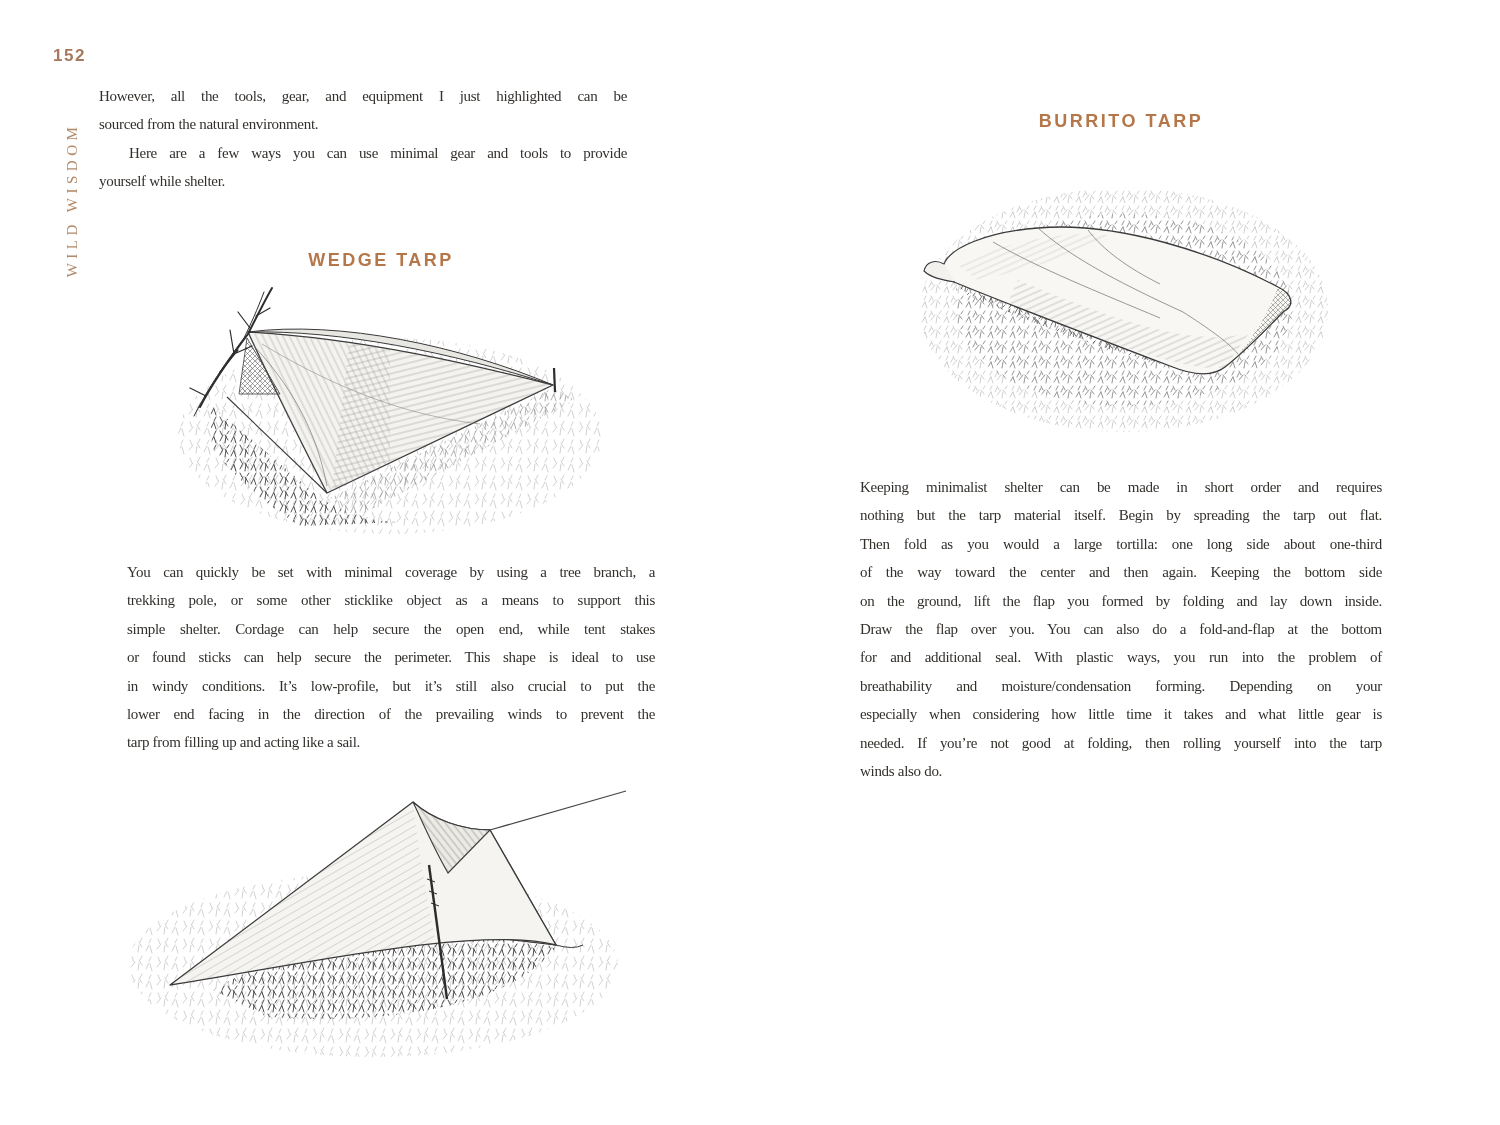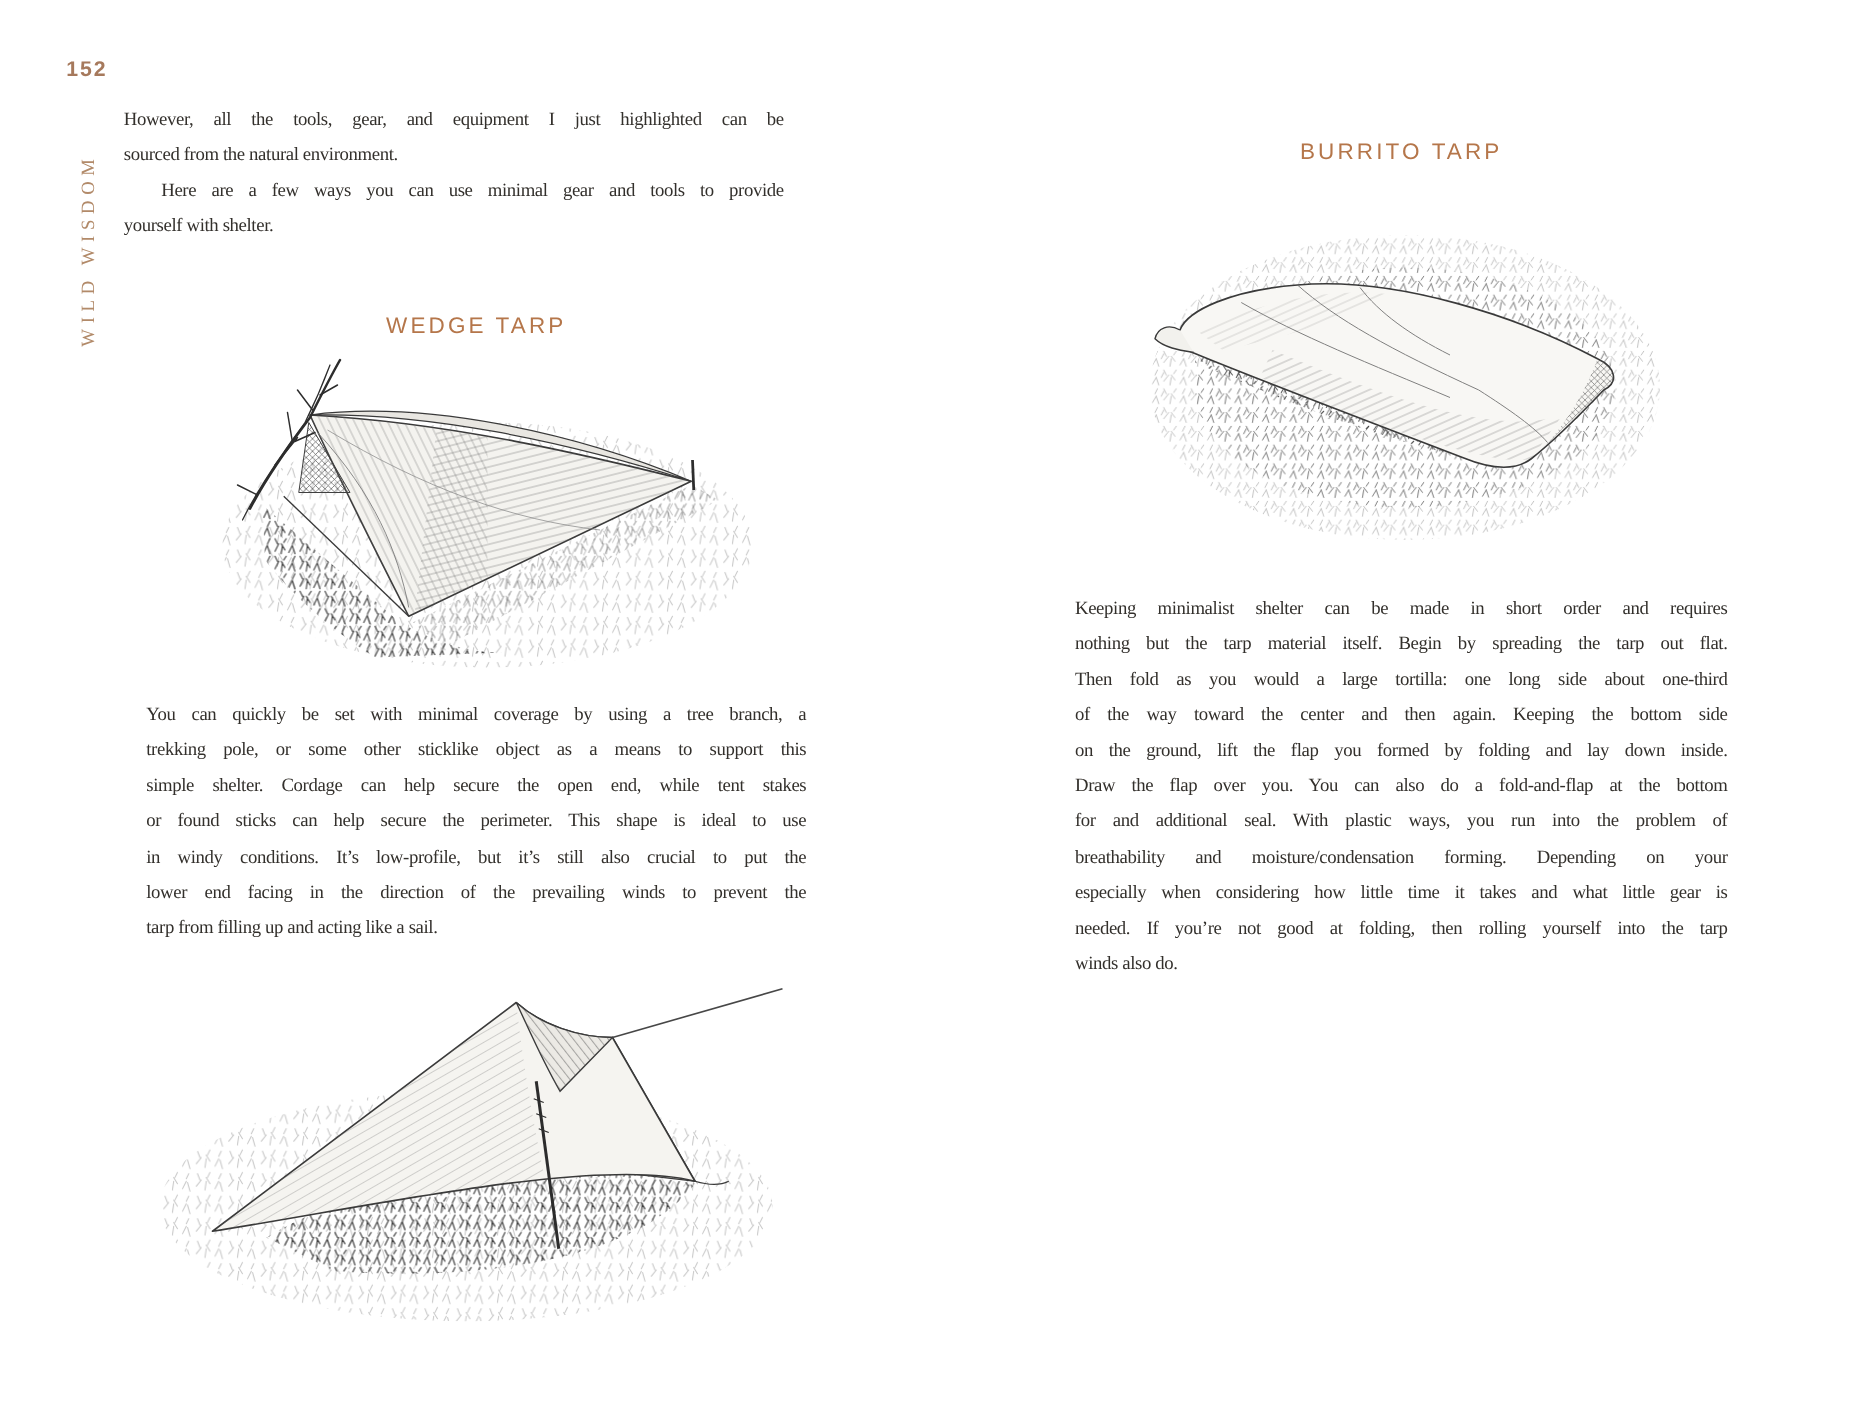--- a/index.html
+++ b/index.html
@@ -11,21 +11,21 @@
     position:absolute;font-family:"Liberation Sans",sans-serif;font-weight:bold;
     font-size:17px;letter-spacing:1.5px;color:var(--folio,#a6795c);
   }
   .margin-label{
     position:absolute;font-family:"Liberation Serif",serif;font-size:15px;
     letter-spacing:4.5px;color:var(--margin_label,#b28a69);white-space:nowrap;
   }
   .label-left{left:72px;top:200px;transform:translate(-50%,-50%) rotate(-90deg);}
   .label-right{left:1438px;top:188px;transform:translate(-50%,-50%) rotate(90deg);}
   .heading{
-    position:absolute;font-family:"Liberation Sans",sans-serif;font-weight:normal;
+    position:absolute;font-family:"Liberation Sans",sans-serif;font-weight:bold;
     font-size:18px;letter-spacing:2.5px;color:var(--accent_heading,#b5764a);text-align:center;
   }
   .textblock{position:absolute;font-size:15px;letter-spacing:-0.3px;}
   .tline{height:28.4px;line-height:28.4px;text-align:justify;text-align-last:justify;}
   .tline-last{text-align:center;text-align-last:left;}
   .para-indent .tline:first-child{text-indent:30px;}
   .illus{position:absolute;}
 </style>
 </head>
 <body>
@@ -36,21 +36,21 @@
 
   <div class="margin-label label-left">WILD WISDOM</div>
 
   <div class="textblock" style="left:99px;top:82px;width:528px">
     <div class="para">
         <div class="tline">However, all the tools, gear, and equipment I just highlighted can be</div>
         <div class="tline tline-last">sourced from the natural environment.</div>
       </div>
     <div class="para para-indent">
         <div class="tline">Here are a few ways you can use minimal gear and tools to provide</div>
-        <div class="tline tline-last">yourself with shelter.</div>
+        <div class="tline tline-last">yourself while shelter.</div>
       </div>
   </div>
 
   <div class="heading" style="left:117px;top:250px;width:528px">WEDGE TARP</div>
 
   <svg class="illus" style="left:150px;top:276px" width="470" height="280" viewBox="0 0 470 280">
     <defs>
       <pattern id="g1grass" width="26" height="18" patternUnits="userSpaceOnUse">
         <g stroke="#8a8a8a" stroke-width="0.8" stroke-linecap="round" fill="none">
           <path d="M2 14l3-6M8 16l-2-7M13 12l4-5M20 15l1-7M24 10l-3-5M5 6l2-4M16 7l-2-5M22 5l2-4"></path>
@@ -92,21 +92,21 @@
     </g>
     <path d="M89 118 L97 62 L130 118 Z" fill="url(#g1x)" stroke="#3f3f3f" stroke-width="0.8"></path>
     <g stroke="#2d2d2d" fill="none" stroke-linecap="round">
       <path d="M50 131 C62 108 80 82 98 58 C106 42 114 26 122 12" stroke-width="2"></path>
       <path d="M44 140 C58 112 76 86 94 62 C100 50 108 32 114 16" stroke-width="1"></path>
       <path d="M70 96 L88 74 M84 78 L80 54 M84 78 L102 70 M100 52 L88 36 M106 40 L120 32 M56 120 L40 112" stroke-width="1.2"></path>
     </g>
     <path d="M404 92 L405 116" stroke="#2d2d2d" stroke-width="2.2"></path>
   </svg>
 
-  <div class="textblock" style="left:117px;top:558px;width:528px">
+  <div class="textblock" style="left:127px;top:558px;width:528px">
     <div class="para">
         <div class="tline">You can quickly be set with minimal coverage by using a tree branch, a</div>
         <div class="tline">trekking pole, or some other sticklike object as a means to support this</div>
         <div class="tline">simple shelter. Cordage can help secure the open end, while tent stakes</div>
         <div class="tline">or found sticks can help secure the perimeter. This shape is ideal to use</div>
         <div class="tline">in windy conditions. It’s low-profile, but it’s still also crucial to put the</div>
         <div class="tline">lower end facing in the direction of the prevailing winds to prevent the</div>
         <div class="tline tline-last">tarp from filling up and acting like a sail.</div>
       </div>
   </div>

